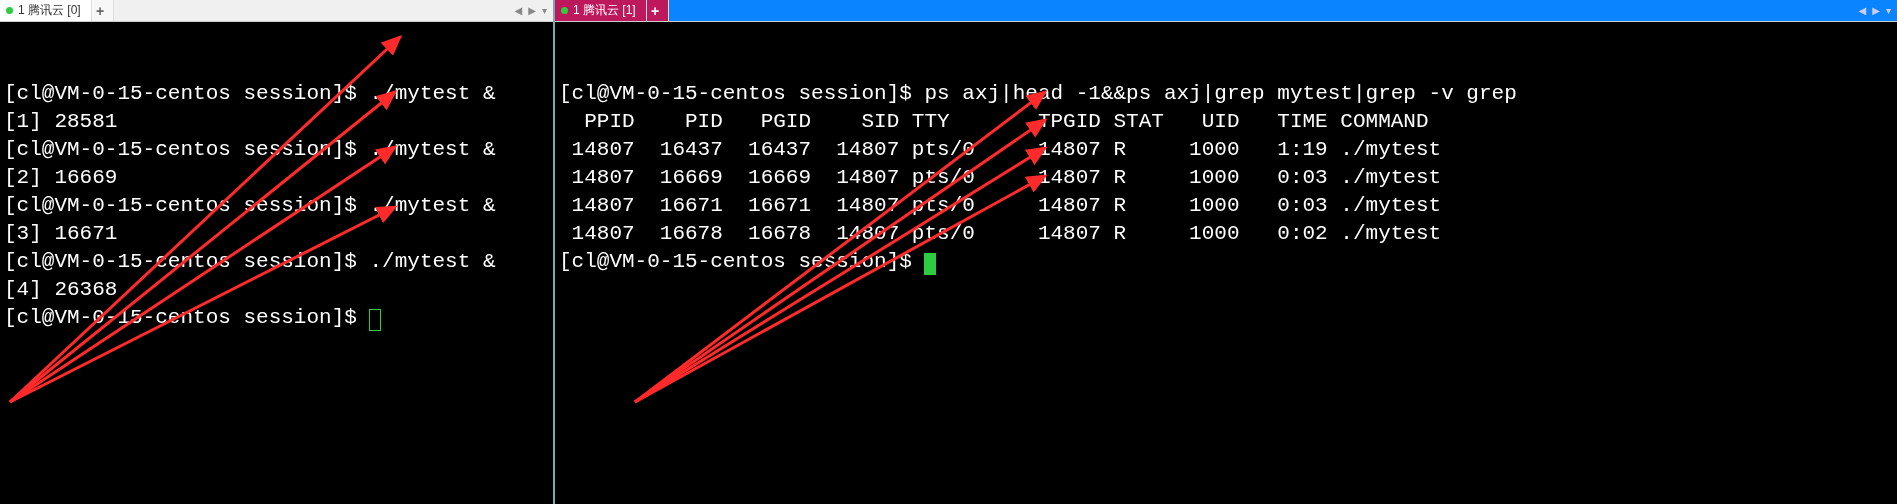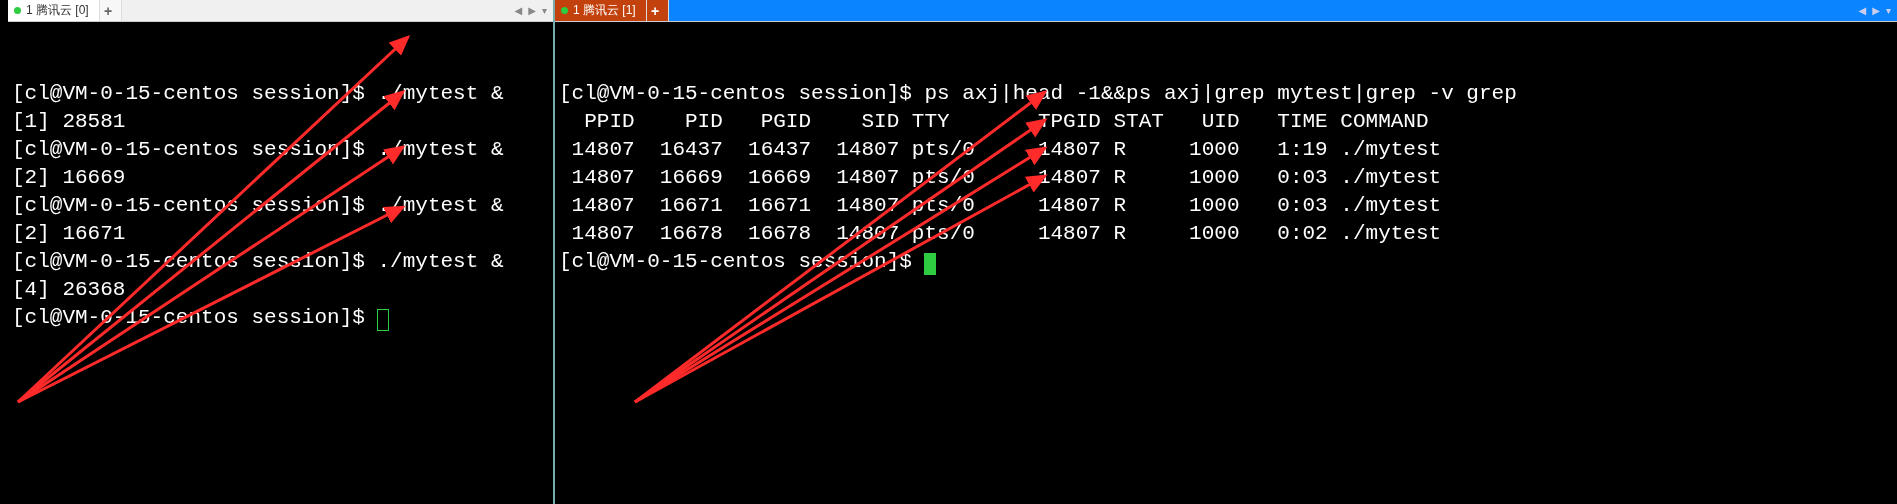--- a/index.html
+++ b/index.html
@@ -12,21 +12,21 @@
     overflow: hidden;
     display: flex;
   }
   .pane {
     position: relative;
     display: flex;
     flex-direction: column;
     height: 504px;
     background: #000;
   }
-  .pane-left { width: 555px; border-right: 2px solid #7aa; padding-left: 8px; }
+  .pane-left { width: 555px; border-right: 2px solid #7aa; }
   .pane-right { flex: 1; }
   .tabbar {
     height: 22px;
     background: #f0f0f0;
     display: flex;
     align-items: stretch;
     border-bottom: 1px solid #ccc;
     font-family: "Microsoft YaHei", sans-serif;
     font-size: 12px;
     color: #333;
@@ -58,21 +58,21 @@
     margin-left: auto;
     display: flex;
     align-items: center;
     gap: 6px;
     padding-right: 6px;
     color: #888;
     font-size: 10px;
   }
   .tabbar-right span { cursor: pointer; }
   .pane-right .tabbar { background: #0a84ff; }
-  .pane-right .tab { background: #c2410c; color: #fff; }
+  .pane-right .tab { background: #be185d; color: #fff; }
   .pane-right .tabbar-right { color: #cce; }
   .term {
     flex: 1;
     background: #000;
     color: #fff;
     padding: 2px 4px;
     white-space: pre;
     font-size: 21px;
     line-height: 28px;
     position: relative;
@@ -118,21 +118,21 @@
       <span>▶</span>
       <span>▾</span>
     </div>
   </div>
   <div class="term" id="term-left">
     <div><span>[cl@VM-0-15-centos session]$ </span><span>./mytest &amp;</span>
 <span>[1] 28581</span>
 <span>[cl@VM-0-15-centos session]$ </span><span>./mytest &amp;</span>
 <span>[2] 16669</span>
 <span>[cl@VM-0-15-centos session]$ </span><span>./mytest &amp;</span>
-<span>[2] 16671</span>
+<span>[3] 16671</span>
 <span>[cl@VM-0-15-centos session]$ </span><span>./mytest &amp;</span>
 <span>[4] 26368</span>
 <span>[cl@VM-0-15-centos session]$ </span><span class="cursor-hollow"></span></div><svg class="arrows">
       <defs>
         <marker id="ahL" markerWidth="8" markerHeight="8" refX="6" refY="3" orient="auto">
           <path d="M0,0 L7,3 L0,6 Z" fill="#ff2a2a"></path>
         </marker>
       </defs>
       <line x1="10" y1="380" x2="400" y2="15" stroke="#ff2a2a" stroke-width="3" marker-end="url(#ahL)"></line>
       <line x1="10" y1="380" x2="395" y2="70" stroke="#ff2a2a" stroke-width="3" marker-end="url(#ahL)"></line>

